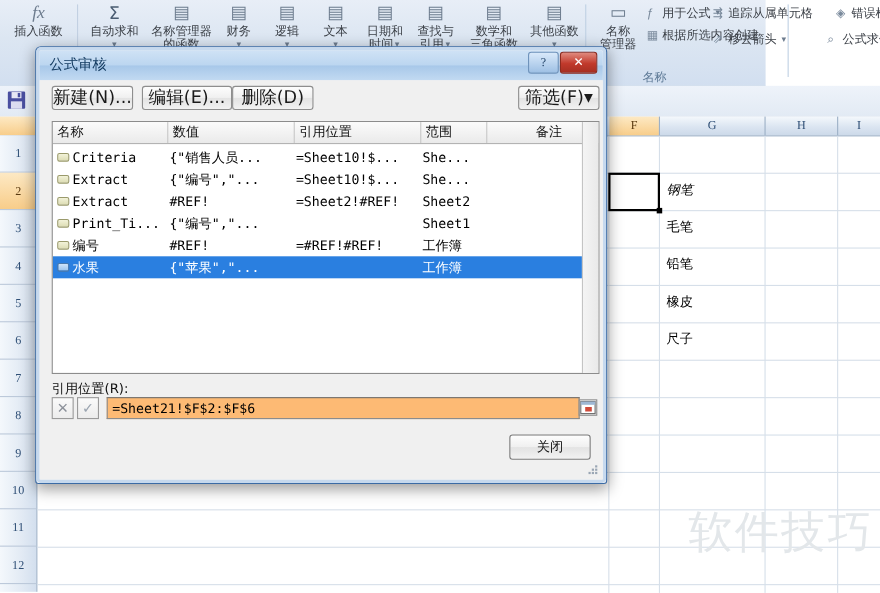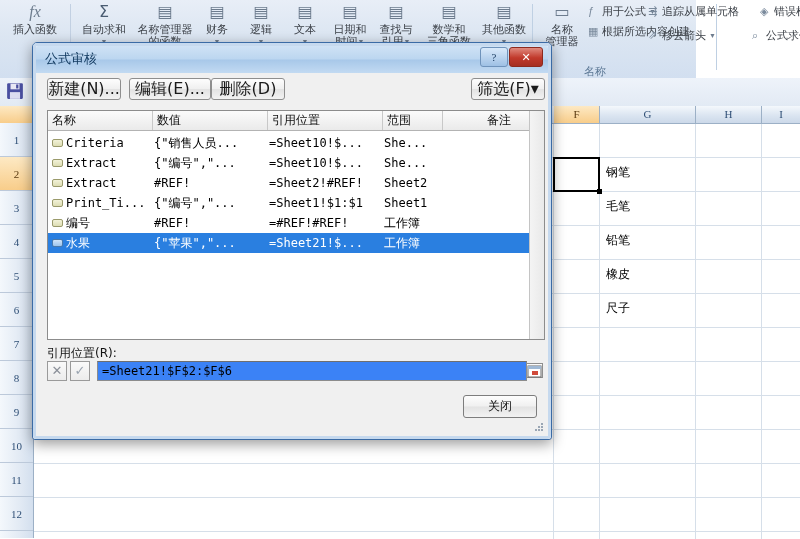--- a/index.html
+++ b/index.html
@@ -171,21 +171,21 @@
     font-family:"DejaVu Sans",sans-serif;
   }
   .refrow{position:absolute;left:11px;top:288px;width:498px;height:20px;}
   .sqbtn{
     position:absolute;top:0;width:20px;height:20px;box-sizing:border-box;
     background:linear-gradient(180deg,#fafafa,#ececec);border:1px solid #9a9a9a;
     text-align:center;line-height:18px;font-size:13px;
   }
   .refinput{
     position:absolute;left:50px;top:0;width:430px;height:20px;box-sizing:border-box;
-    background:#3b82f6;border:1px solid #8c8c8c;border-top-color:#6f6f6f;
+    background:#fdba74;border:1px solid #8c8c8c;border-top-color:#6f6f6f;
     font-size:12px;color:#000;padding:0 22px 0 4px;line-height:18px;
     font-family:"DejaVu Sans Mono","DejaVu Sans",monospace;white-space:nowrap;overflow:hidden;
   }
   .collapse-btn{
     position:absolute;right:2px;top:2px;width:17px;height:15px;box-sizing:border-box;
     background:linear-gradient(180deg,#fcfcfc,#e4e4e4);border:1px solid #8e8e8e;
   }
   .close-btn{
     position:absolute;right:11px;top:322px;width:74px;height:23px;box-sizing:border-box;
     background:linear-gradient(180deg,#fdfdfd 0%,#f0f0f0 48%,#e3e3e3 52%,#f2f2f2 100%);
@@ -346,30 +346,31 @@
       <div class="hline" style="top:305px;"></div>
       <div class="hline" style="top:339px;"></div>
       <div class="hline" style="top:373px;"></div>
       <div class="hline" style="top:407px;"></div>
 
       <div class="vline" style="left:519px;"></div>
       <div class="vline" style="left:565px;"></div>
       <div class="vline" style="left:661px;"></div>
       <div class="vline" style="left:727px;"></div>
 
-      <div class="cellval" style="left:572px;top:40px;">钢笔</div>
+      <div class="cellval" style="left:572px;top:40px;font-style:italic;">钢笔</div>
       <div class="cellval" style="left:572px;top:74px;">毛笔</div>
       <div class="cellval" style="left:572px;top:108px;">铅笔</div>
       <div class="cellval" style="left:572px;top:142px;">橡皮</div>
       <div class="cellval" style="left:572px;top:176px;">尺子</div>
 
       <div class="selbox" style="left:519px;top:33px;width:47px;height:35px;"></div>
       <div class="selhandle" style="left:563px;top:65px;"></div>
     </div>
 
+    <div class="watermark">软件技巧</div>
   </div>
 </div>
 
 <div id="name-manager">
   <div class="dlg-frame"></div>
 
   <div class="titlebar">
     <div class="dlg-title">公式审核</div>
     <div class="wbtn help">?</div>
     <div class="wbtn close">✕</div>
@@ -411,35 +412,33 @@
         <span class="nameico"></span>
         <span class="lcell" style="left:18px;">Extract</span>
         <span class="lcell" style="left:106px;">#REF!</span>
         <span class="lcell" style="left:221px;">=Sheet2!#REF!</span>
         <span class="lcell" style="left:336px;">Sheet2</span>
       </div>
       <div class="lrow" style="top:82px;">
         <span class="nameico"></span>
         <span class="lcell" style="left:18px;">Print_Ti...</span>
         <span class="lcell" style="left:106px;">{"编号","...</span>
-        <span class="lcell" style="left:221px;">=Sheet1!$1:$1</span>
         <span class="lcell" style="left:336px;">Sheet1</span>
       </div>
       <div class="lrow" style="top:102px;">
         <span class="nameico"></span>
         <span class="lcell" style="left:18px;">编号</span>
         <span class="lcell" style="left:106px;">#REF!</span>
         <span class="lcell" style="left:221px;">=#REF!#REF!</span>
         <span class="lcell" style="left:336px;">工作簿</span>
       </div>
       <div class="lrow selected" style="top:122px;">
         <span class="nameico"></span>
         <span class="lcell" style="left:18px;">水果</span>
         <span class="lcell" style="left:106px;">{"苹果","...</span>
-        <span class="lcell" style="left:221px;">=Sheet21!$...</span>
         <span class="lcell" style="left:336px;">工作簿</span>
       </div>
 
       <div class="lscroll"></div>
     </div>
 
     <div class="reflabel">引用位置(R):</div>
 
     <div class="refrow">
       <div class="sqbtn" style="left:0;color:#8b9099;">✕</div>

